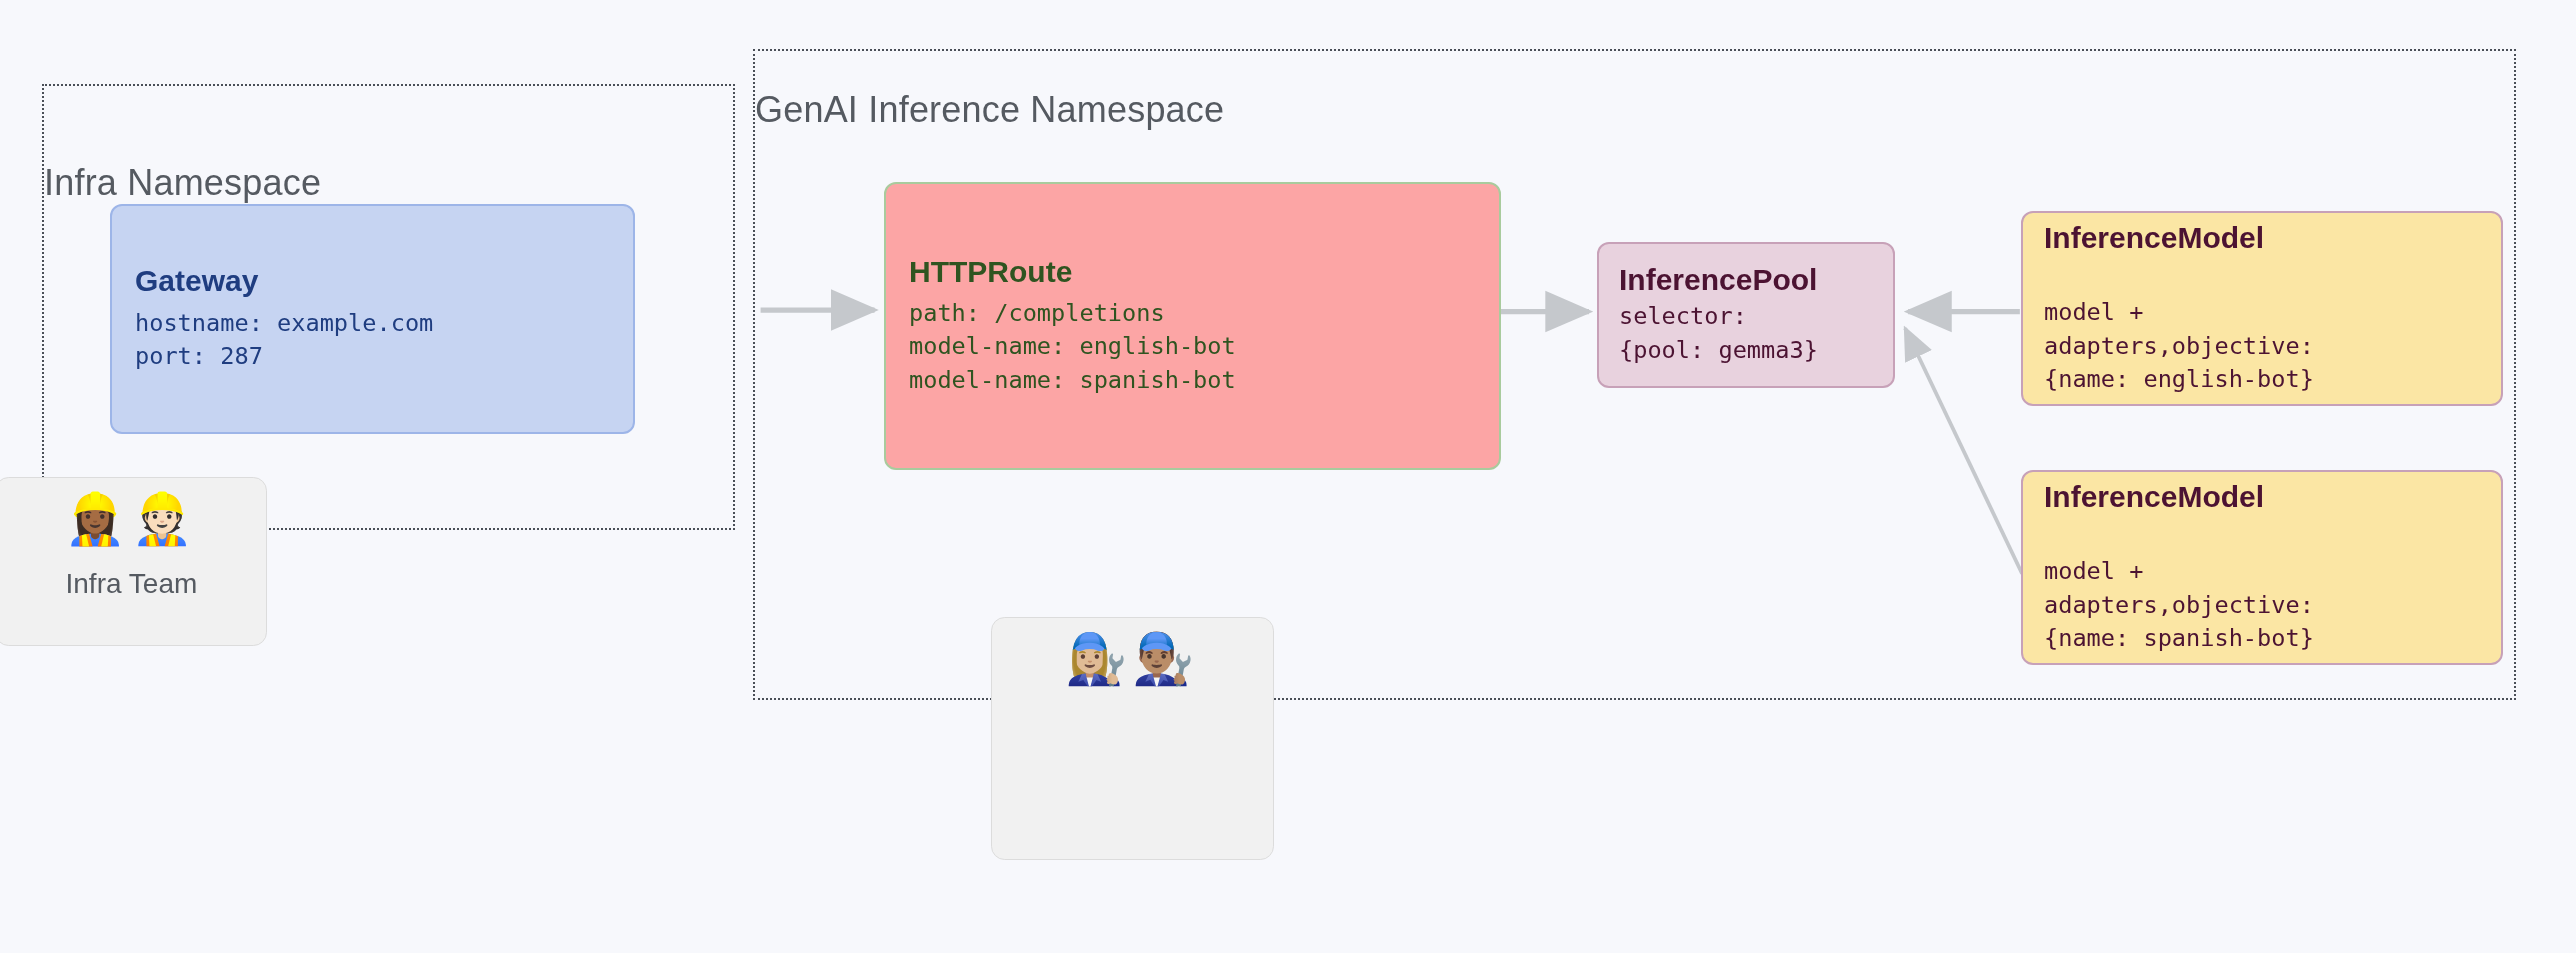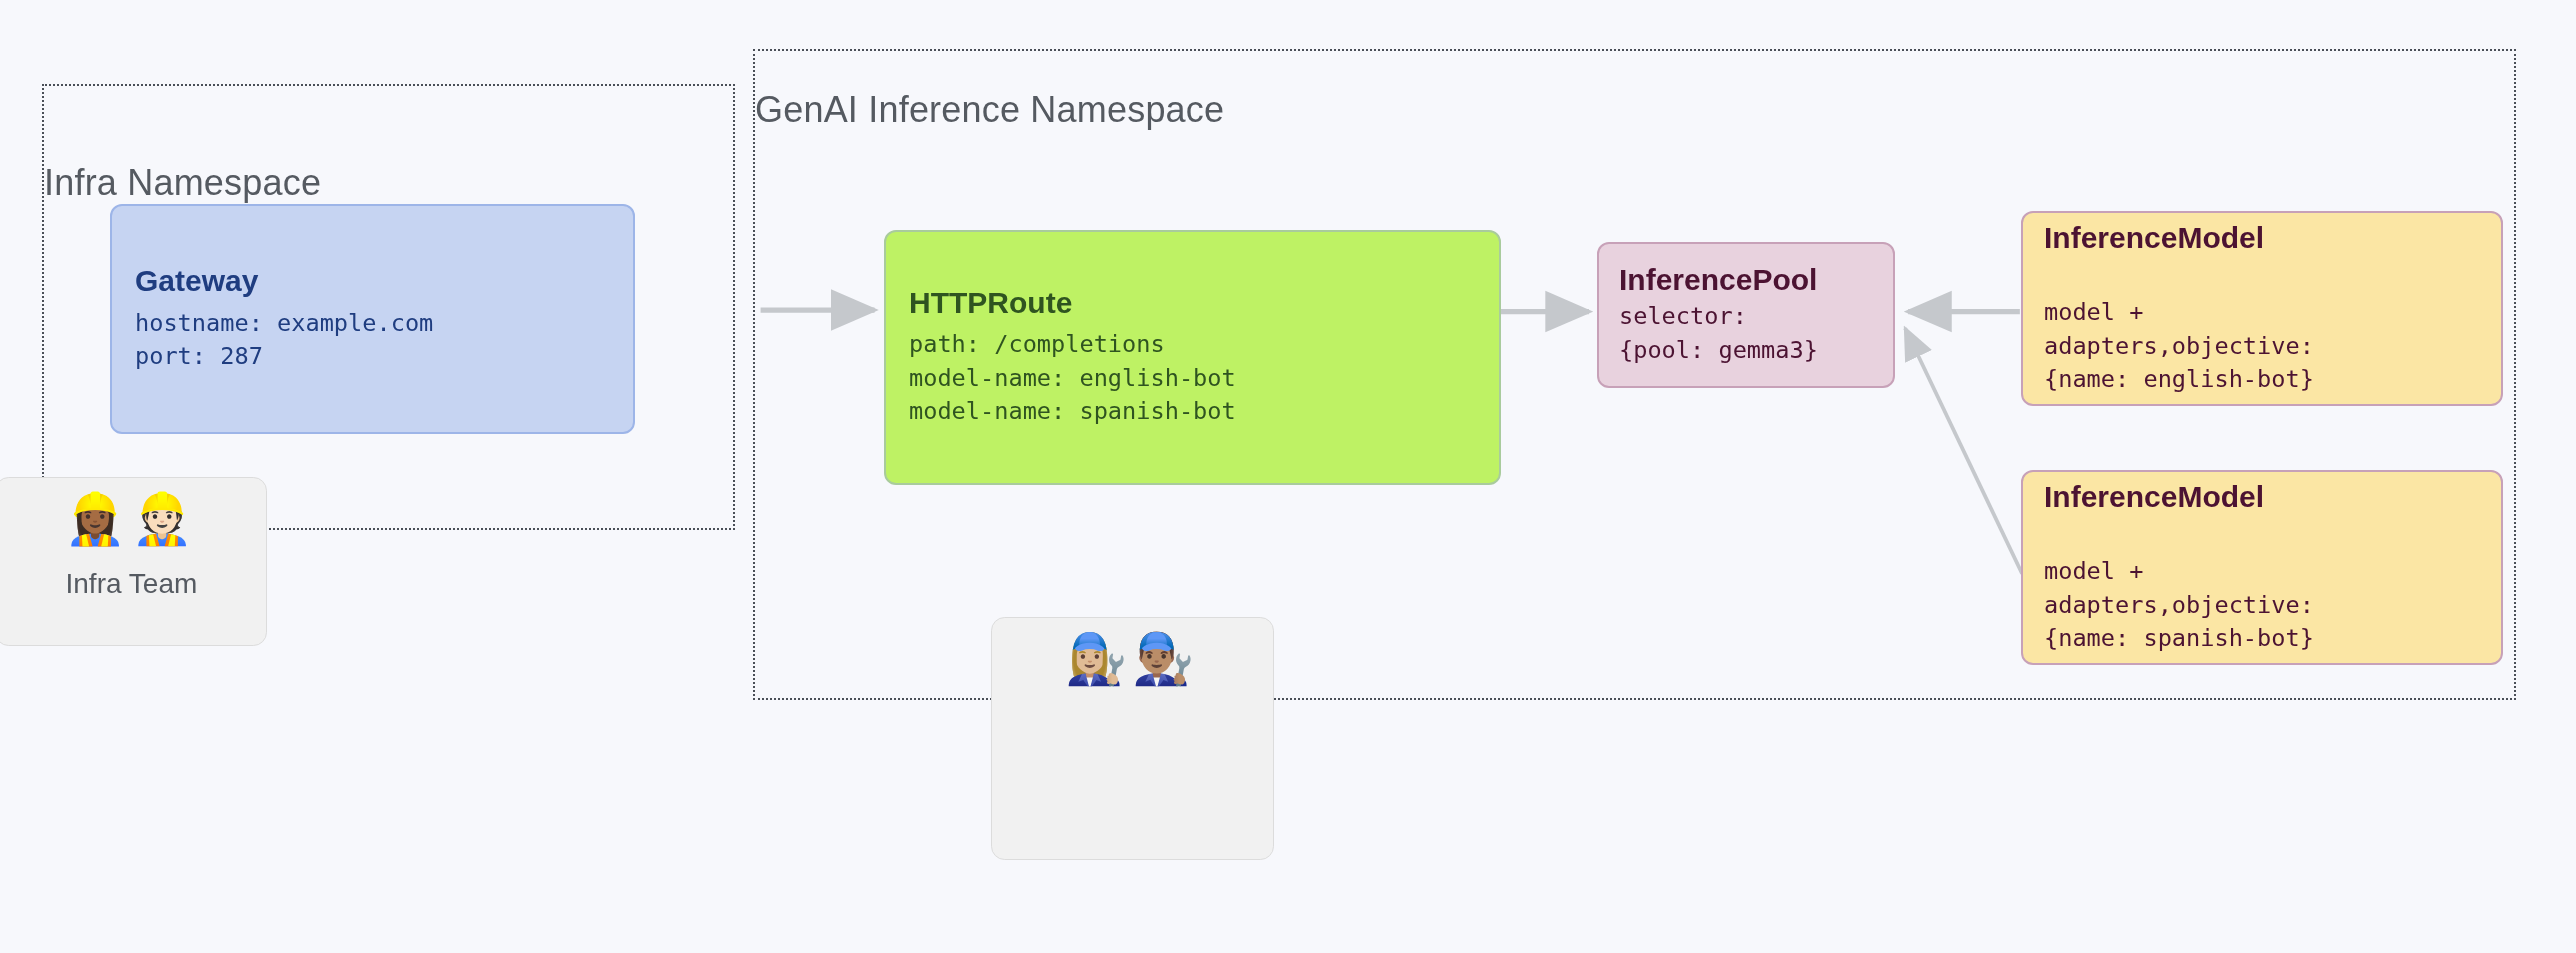--- a/index.html
+++ b/index.html
@@ -94,25 +94,24 @@
     background: #c6d4f2;
     border-color: #9db5e8;
     color: #1f3d80;
   }
   #gateway-card .card-title { color: #1f3d80; }
 
   #httproute-card {
     left: 884px;
     top: 182px;
     width: 617px;
-    height: 255px;
-    background: #bef264;
+    height: 288px;
+    background: #fca5a5;
     border-color: #a9cb9d;
     color: #2f5420;
-    margin-top: 48px;
   }
   #httproute-card .card-title { color: #2f5420; }
 
   #inferencepool-card {
     left: 1597px;
     top: 242px;
     width: 298px;
     height: 146px;
     background: #e8d2de;
     border-color: #c7a1b8;

